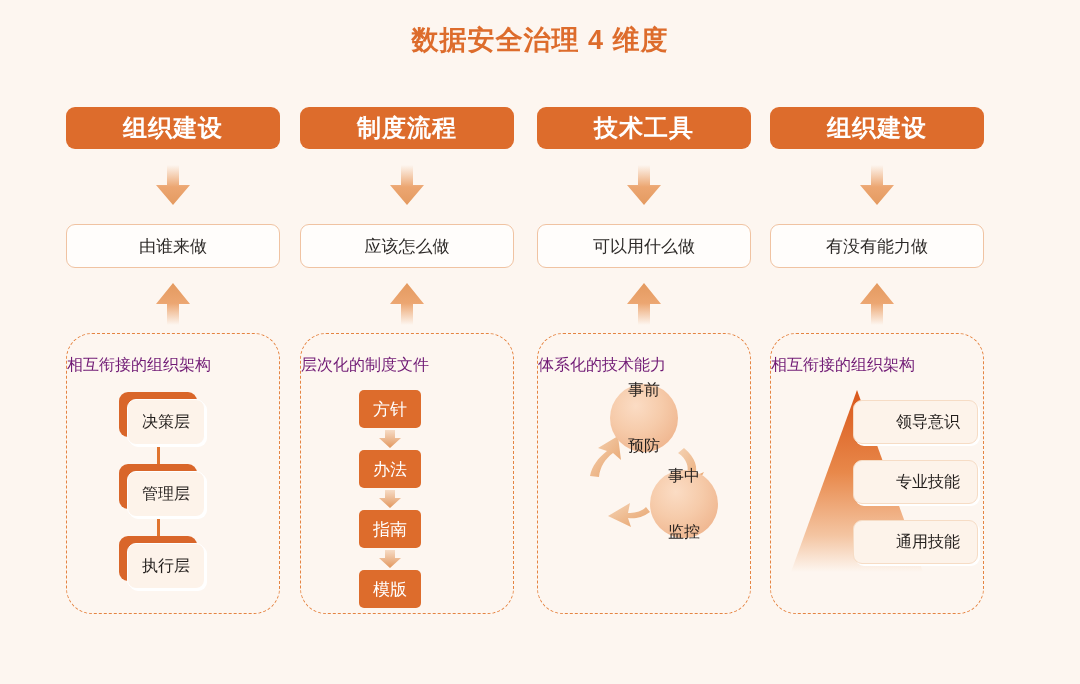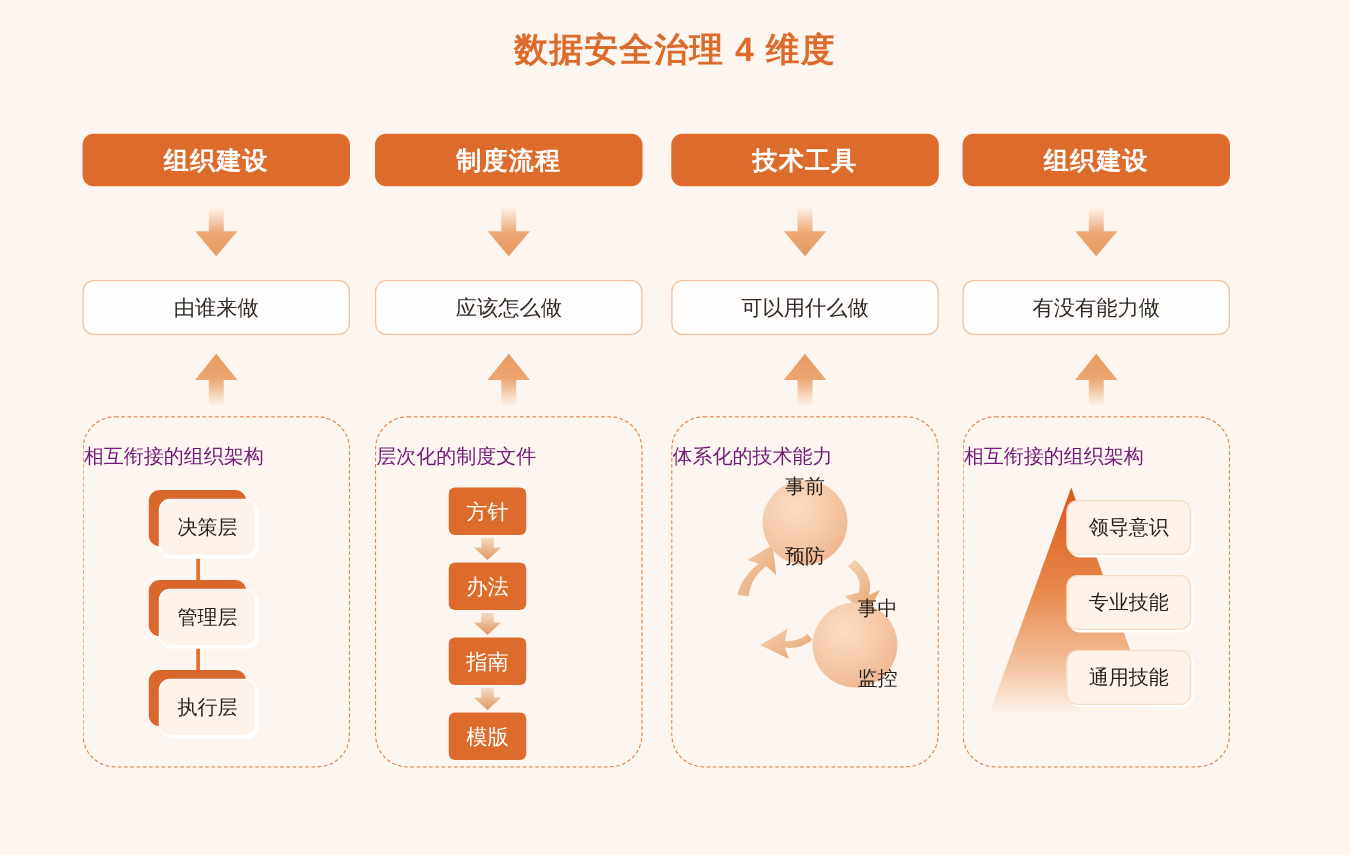--- a/index.html
+++ b/index.html
@@ -53,21 +53,21 @@
   
   .header-pill {
     position: absolute;
     top: 107px;
     left: 0;
     width: 214px;
     height: 42px;
     background: #dd6c2c;
     border-radius: 9px;
     color: #ffffff;
-    font-size: 20px;
+    font-size: 24px;
     font-weight: bold;
     display: flex;
     align-items: center;
     justify-content: center;
     letter-spacing: 1px;
   }
   
   .arrow-down {
     position: absolute;
     top: 165px;
@@ -215,23 +215,22 @@
     color: #231f1d;
     line-height: 1.15;
     text-align: center;
     gap: 38px;
   }
   .c-top {
     left: 72px; top: 2px; width: 68px; height: 68px;
     background: radial-gradient(circle at 38% 32%, #fbdcc4 0%, #f6cbaa 42%, #ecab81 100%);
   }
   .c-right {
-    left: 112px; top: 100px; width: 68px; height: 68px;
+    left: 112px; top: 88px; width: 68px; height: 68px;
     background: radial-gradient(circle at 38% 32%, #fbdcc4 0%, #f6cbaa 42%, #ecab81 100%);
-    align-items: flex-end;
   }
   .c-left {
     left: 30px; top: 92px; width: 68px; height: 68px;
     background: radial-gradient(circle at 38% 32%, #fbdcc4 0%, #f6cbaa 42%, #ecab81 100%);
   }
   .cycle-arrows {
     position: absolute;
     left: 0; top: 0;
     width: 212px; height: 225px;
   }
@@ -256,20 +255,21 @@
     height: 42px;
     background: #fdf3ea;
     border: 1.2px solid #f6dcc5;
     border-radius: 9px;
     display: flex;
     align-items: center;
     justify-content: center;
     font-size: 16px;
     color: #231f1d;
     box-shadow: 2px 2px 0 0 #ffffff;
+    padding-left: 25px;
   }
 </style>
 </head>
 <body>
 
 <div class="page">
 
   <div class="title">数据安全治理 4 维度</div>
 
   <div class="columns">

